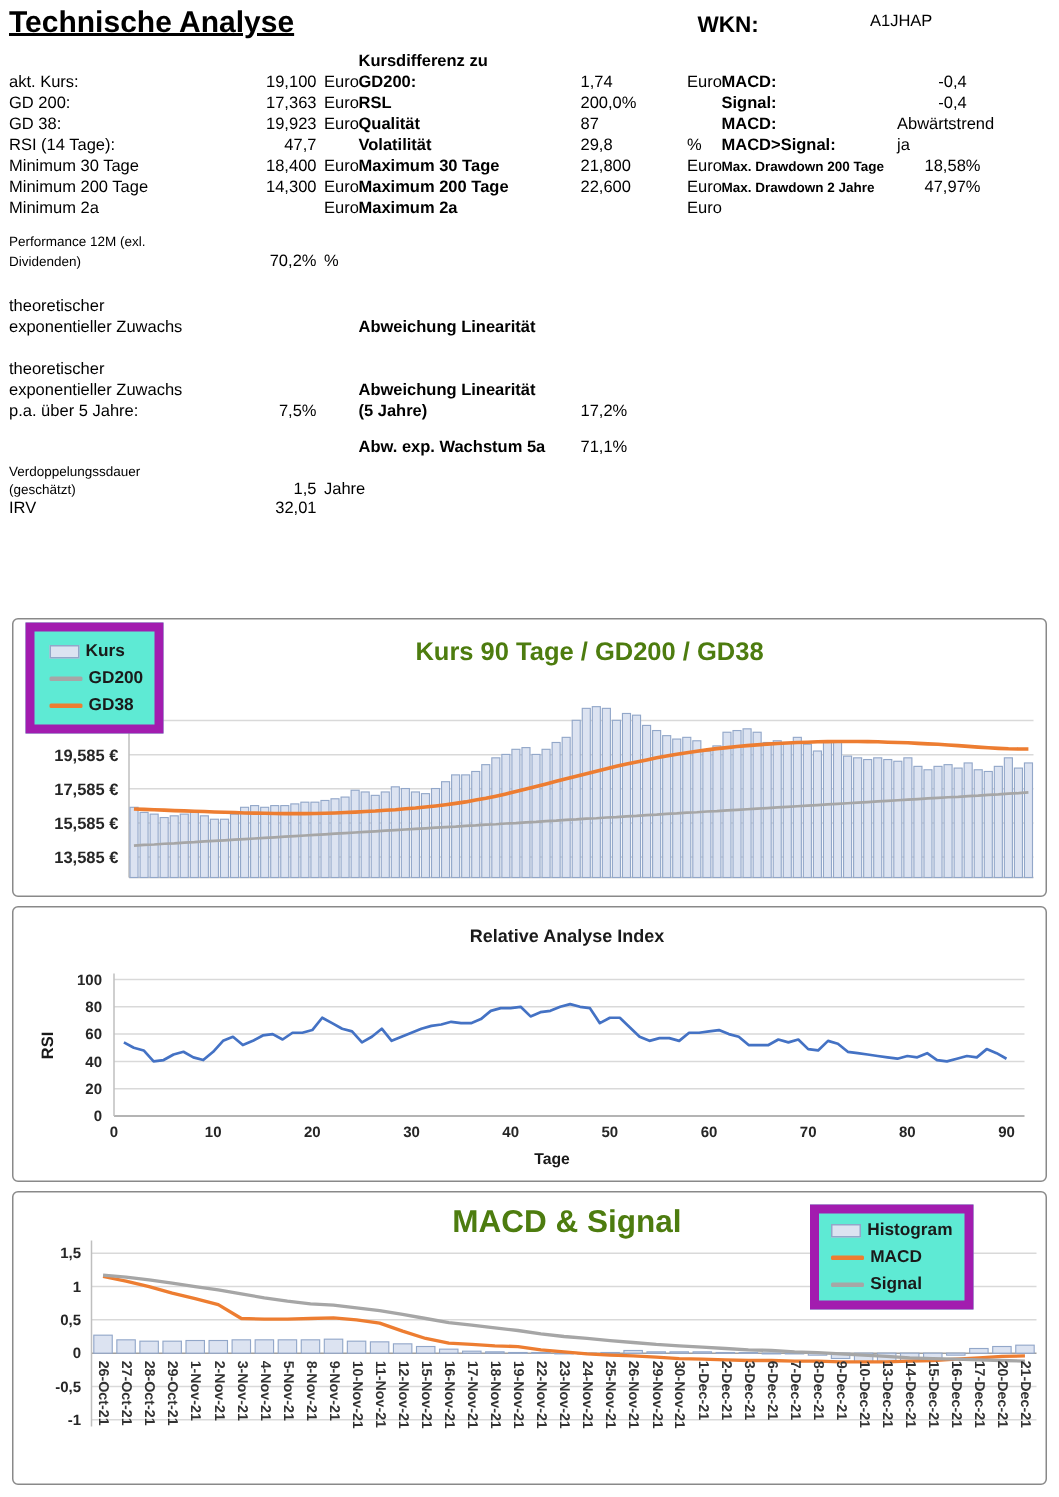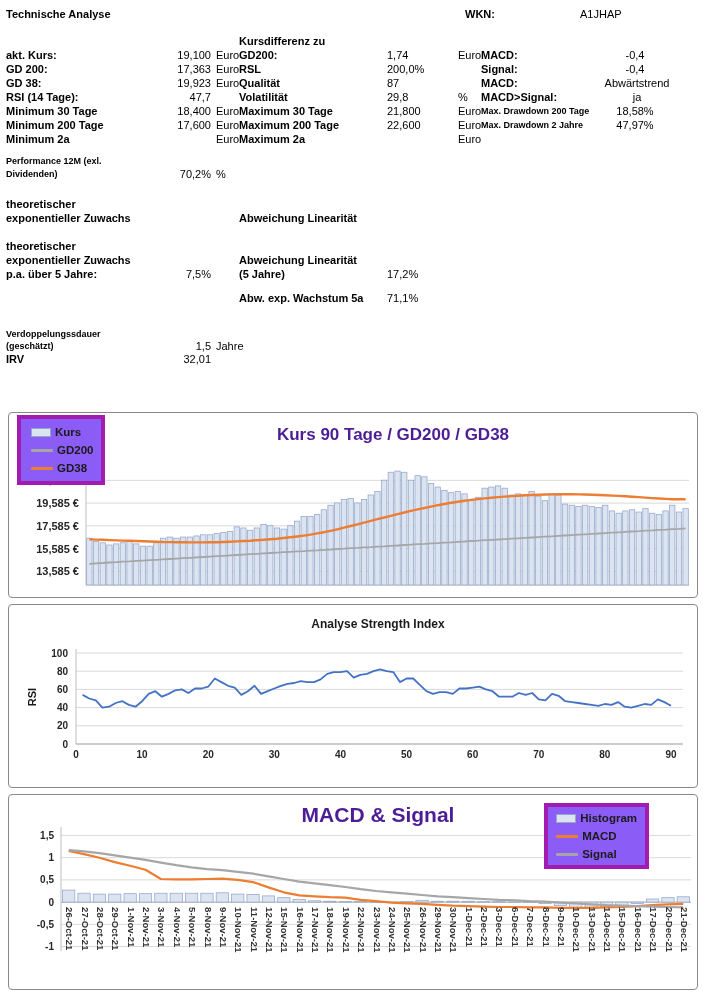--- a/index.html
+++ b/index.html
@@ -1,48 +1,48 @@
 <!DOCTYPE html>
 <html><head>
 <meta charset="utf-8">
 <style>
   html,body{margin:0;padding:0;}
   body{width:706px;height:998px;background:#ffffff;position:relative;overflow:hidden;
        font-family:"Liberation Sans",sans-serif;color:#000;}
   
   #title-row{position:absolute;left:6px;top:4px;right:0;height:24px;}
-  #main-title{font-size:11px;font-weight:bold;}
-  #wkn-label{position:absolute;left:459px;top:4px;font-size:11px;font-weight:bold;}
+  #main-title{font-size:20px;font-weight:bold;text-decoration:underline;}
+  #wkn-label{position:absolute;left:459px;top:4px;font-size:15px;font-weight:bold;}
   #wkn-value{position:absolute;left:574px;top:4px;font-size:11px;}
   #header-rows{position:absolute;left:6px;top:34px;width:698px;}
   .hrow{display:flex;height:14px;line-height:14px;font-size:11px;}
   .cell{flex:none;white-space:nowrap;overflow:visible;}
-  .la{width:160px;font-weight:bold;}
+  .la{width:160px;font-weight:normal;}
   .va{width:45px;text-align:right;}
   .ua{width:28px;padding-left:5px;box-sizing:border-box;}
   .lb{width:148px;font-weight:bold;}
   .vb{width:66px;}
   .ub{width:28px;padding-left:5px;box-sizing:border-box;}
   .lc{width:115px;font-weight:bold;}
   .vc{width:78px;text-align:center;}
   .sm{font-size:9px;}
   .rg{font-weight:normal;}
   .it{font-style:italic;font-weight:normal;}
-  .lt{text-align:center;padding-left:2px;}
+  .lt{text-align:left;padding-left:2px;}
   
   .chartbox{position:absolute;left:8px;width:690px;background:#fff;
             border:1px solid #898989;border-radius:4px;box-sizing:border-box;}
   #chart-kurs{top:412px;height:186px;}
   #chart-rsi{top:604px;height:184px;}
   #chart-macd{top:794px;height:196px;}
   .chartbox svg{position:absolute;left:0;top:0;}
   .ctitle{position:absolute;text-align:center;font-weight:bold;}
-  .ctitle.big{font-size:17px;color:#4c1d95;}
+  .ctitle.big{font-size:17px;color:#4d7c0f;}
   .ctitle.mid{font-size:12px;color:#1a1a1a;}
-  .legend{position:absolute;background:#8b5cf6;border:4px solid #a21caf;
+  .legend{position:absolute;background:#5eead4;border:6px solid #a21caf;
           padding:4px 8px 4px 10px;z-index:3;}
   .leg{display:flex;align-items:center;height:18px;}
   .sw{flex:none;margin-right:4px;}
   .sw.bar{width:20px;height:9px;background:#DCE3F1;border:1px solid #92A7C9;box-sizing:border-box;}
   .sw.line{width:22px;height:3px;border-radius:1px;}
   .leg-t{font-size:11.5px;font-weight:600;color:#1a1a1a;}
   .axlab{position:absolute;font-weight:bold;font-size:11px;color:#1a1a1a;}
   #rsi-ylabel{transform:rotate(-90deg);transform-origin:center;}
   text.tick{font:600 11px "Liberation Sans",sans-serif;fill:#262626;}
   text.tick2{font:600 10px "Liberation Sans",sans-serif;fill:#262626;}
@@ -109,21 +109,21 @@
       <span class="cell va">18,400</span>
       <span class="cell ua">Euro</span>
       <span class="cell lb">Maximum 30 Tage</span>
       <span class="cell vb">21,800</span>
       <span class="cell ub">Euro</span>
       <span class="cell lc sm">Max. Drawdown 200 Tage</span>
       <span class="cell vc">18,58%</span>
     </div>
     <div class="hrow">
       <span class="cell la">Minimum 200 Tage</span>
-      <span class="cell va">17,600</span>
+      <span class="cell va">14,300</span>
       <span class="cell ua">Euro</span>
       <span class="cell lb">Maximum 200 Tage</span>
       <span class="cell vb">22,600</span>
       <span class="cell ub">Euro</span>
       <span class="cell lc sm">Max. Drawdown 2 Jahre</span>
       <span class="cell vc">47,97%</span>
     </div>
     <div class="hrow">
       <span class="cell la">Minimum 2a</span>
       <span class="cell va"></span>
@@ -170,21 +170,21 @@
     </div>
     <div class="hrow" style="height: 10px;"></div>
     <div class="hrow">
       <span class="cell la"></span>
       <span class="cell va"></span>
       <span class="cell ua"></span>
       <span class="cell lb">Abw. exp. Wachstum 5a</span>
       <span class="cell vb">71,1%</span>
     </div>
     <div class="hrow" style="height: 2px;"></div>
-    <div class="hrow" style="height: 12px; margin-top: 20px;">
+    <div class="hrow" style="height: 12px;">
       <span class="cell la sm">Verdoppelungssdauer</span>
     </div>
     <div class="hrow" style="height: 13px;">
       <span class="cell la sm">(geschätzt)</span>
       <span class="cell va">1,5</span>
       <span class="cell ua">Jahre</span>
     </div>
     <div class="hrow">
       <span class="cell la">IRV</span>
       <span class="cell va">32,01</span>
@@ -335,22 +335,23 @@
       <text x="199.22222222222223" y="153" text-anchor="middle" class="tick2">20</text>
       <text x="265.33333333333337" y="153" text-anchor="middle" class="tick2">30</text>
       <text x="331.44444444444446" y="153" text-anchor="middle" class="tick2">40</text>
       <text x="397.55555555555554" y="153" text-anchor="middle" class="tick2">50</text>
       <text x="463.6666666666667" y="153" text-anchor="middle" class="tick2">60</text>
       <text x="529.7777777777778" y="153" text-anchor="middle" class="tick2">70</text>
       <text x="595.8888888888889" y="153" text-anchor="middle" class="tick2">80</text>
       <text x="662" y="153" text-anchor="middle" class="tick2">90</text>
       <polyline points="73.6,89.9 80.2,93.5 86.8,95.3 93.4,102.6 100.1,101.7 106.7,98.0 113.3,96.2 119.9,99.9 126.5,101.7 133.1,96.2 139.7,88.9 146.3,86.2 152.9,91.7 159.6,88.9 166.2,85.3 172.8,84.4 179.4,88.0 186.0,83.5 192.6,83.5 199.2,81.7 205.8,73.5 212.4,77.1 219.1,80.8 225.7,82.6 232.3,89.9 238.9,86.2 245.5,80.8 252.1,88.9 258.7,86.2 265.3,83.5 271.9,80.8 278.6,78.9 285.2,78.0 291.8,76.2 298.4,77.1 305.0,77.1 311.6,74.4 318.2,68.9 324.8,67.1 331.4,67.1 338.1,66.2 344.7,72.6 351.3,69.8 357.9,68.9 364.5,66.2 371.1,64.4 377.7,66.2 384.3,67.1 390.9,77.1 397.6,73.5 404.2,73.5 410.8,79.8 417.4,86.2 424.0,88.9 430.6,87.1 437.2,87.1 443.8,88.9 450.4,83.5 457.1,83.5 463.7,82.6 470.3,81.7 476.9,84.4 483.5,86.2 490.1,91.7 496.7,91.7 503.3,91.7 509.9,88.0 516.6,89.9 523.2,88.0 529.8,94.4 536.4,95.3 543.0,88.9 549.6,90.8 556.2,96.2 562.8,97.1 569.4,98.0 576.1,99.0 582.7,99.9 589.3,100.8 595.9,99.0 602.5,99.9 609.1,97.1 615.7,101.7 622.3,102.6 628.9,100.8 635.6,99.0 642.2,99.9 648.8,94.4 655.4,97.1 662.0,100.8" fill="none" stroke="#4472C4" stroke-width="1.8" stroke-linejoin="round"></polyline>
     </svg>
-  <div class="ctitle mid" style="left:70px;right:20px;top:12px;">Analyse Strength Index</div>
+  <div class="ctitle mid" style="left:70px;right:20px;top:12px;">Relative Analyse Index</div>
   <div class="axlab" id="rsi-ylabel" style="left:14px;top:86px;">RSI</div>
+  <div class="axlab" style="left:70px;right:40px;top:162px;text-align:center;font-size:10.5px;">Tage</div>
 </div>
 
 <div class="chartbox" id="chart-macd">
   <svg id="svg-macd" width="688" height="194">
       <line x1="52" y1="40.44444444444446" x2="682" y2="40.44444444444446" stroke="#D9D9D9" stroke-width="1"></line>
       <text x="45" y="43.94444444444446" text-anchor="end" class="tick2">1,5</text>
       <line x1="52" y1="62.66666666666667" x2="682" y2="62.66666666666667" stroke="#D9D9D9" stroke-width="1"></line>
       <text x="45" y="66.16666666666667" text-anchor="end" class="tick2">1</text>
       <line x1="52" y1="84.88888888888889" x2="682" y2="84.88888888888889" stroke="#D9D9D9" stroke-width="1"></line>
       <text x="45" y="88.38888888888889" text-anchor="end" class="tick2">0,5</text>

